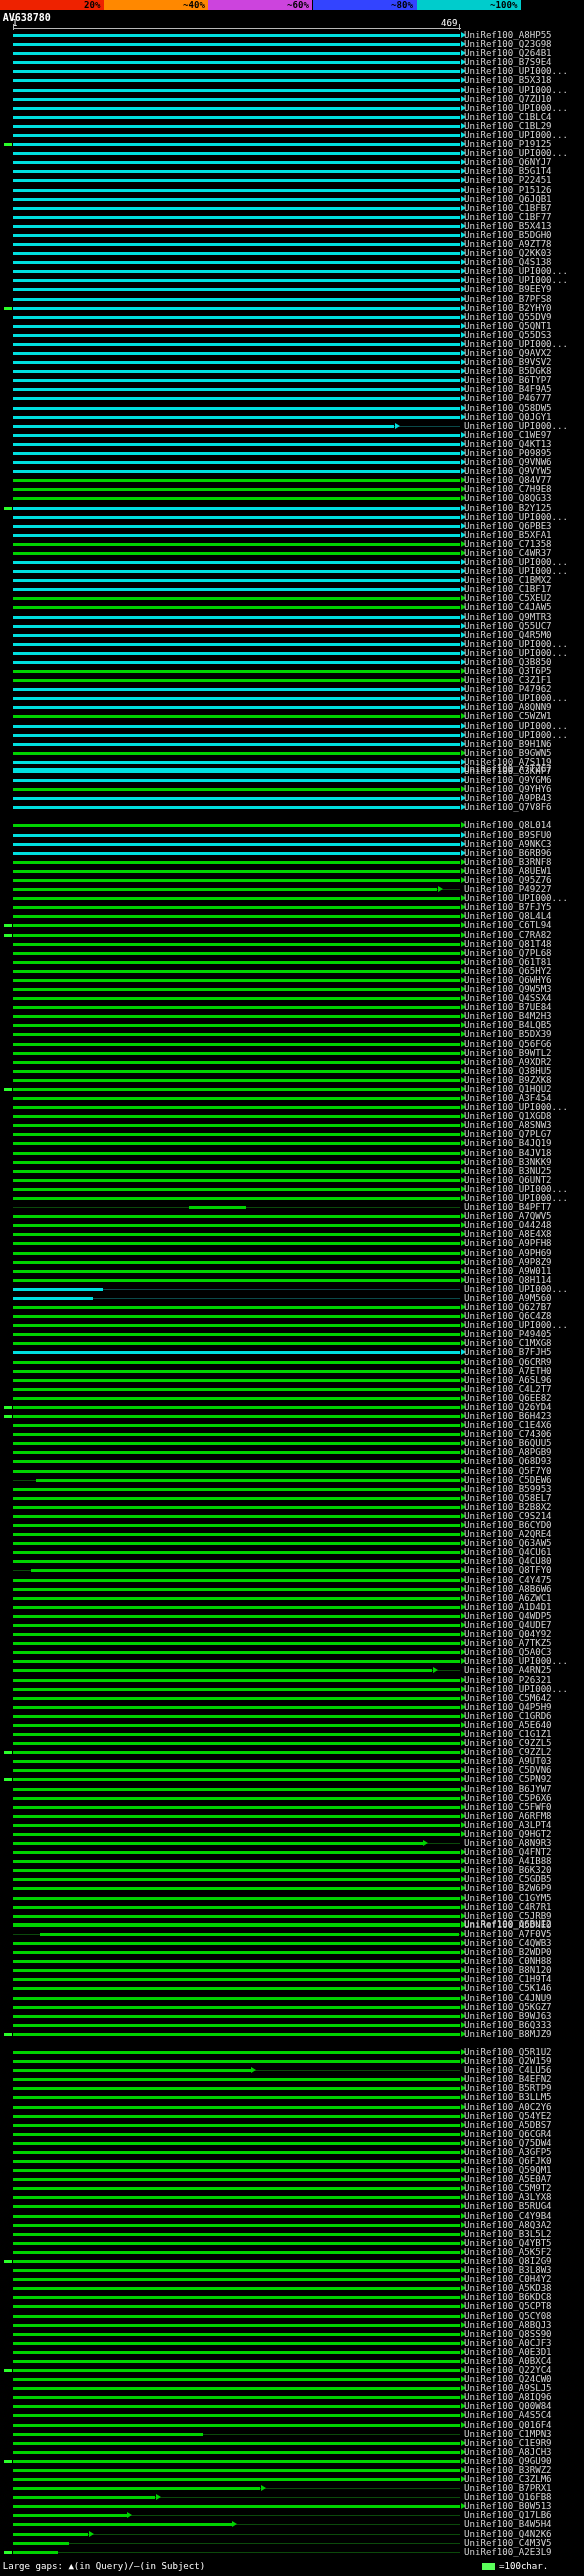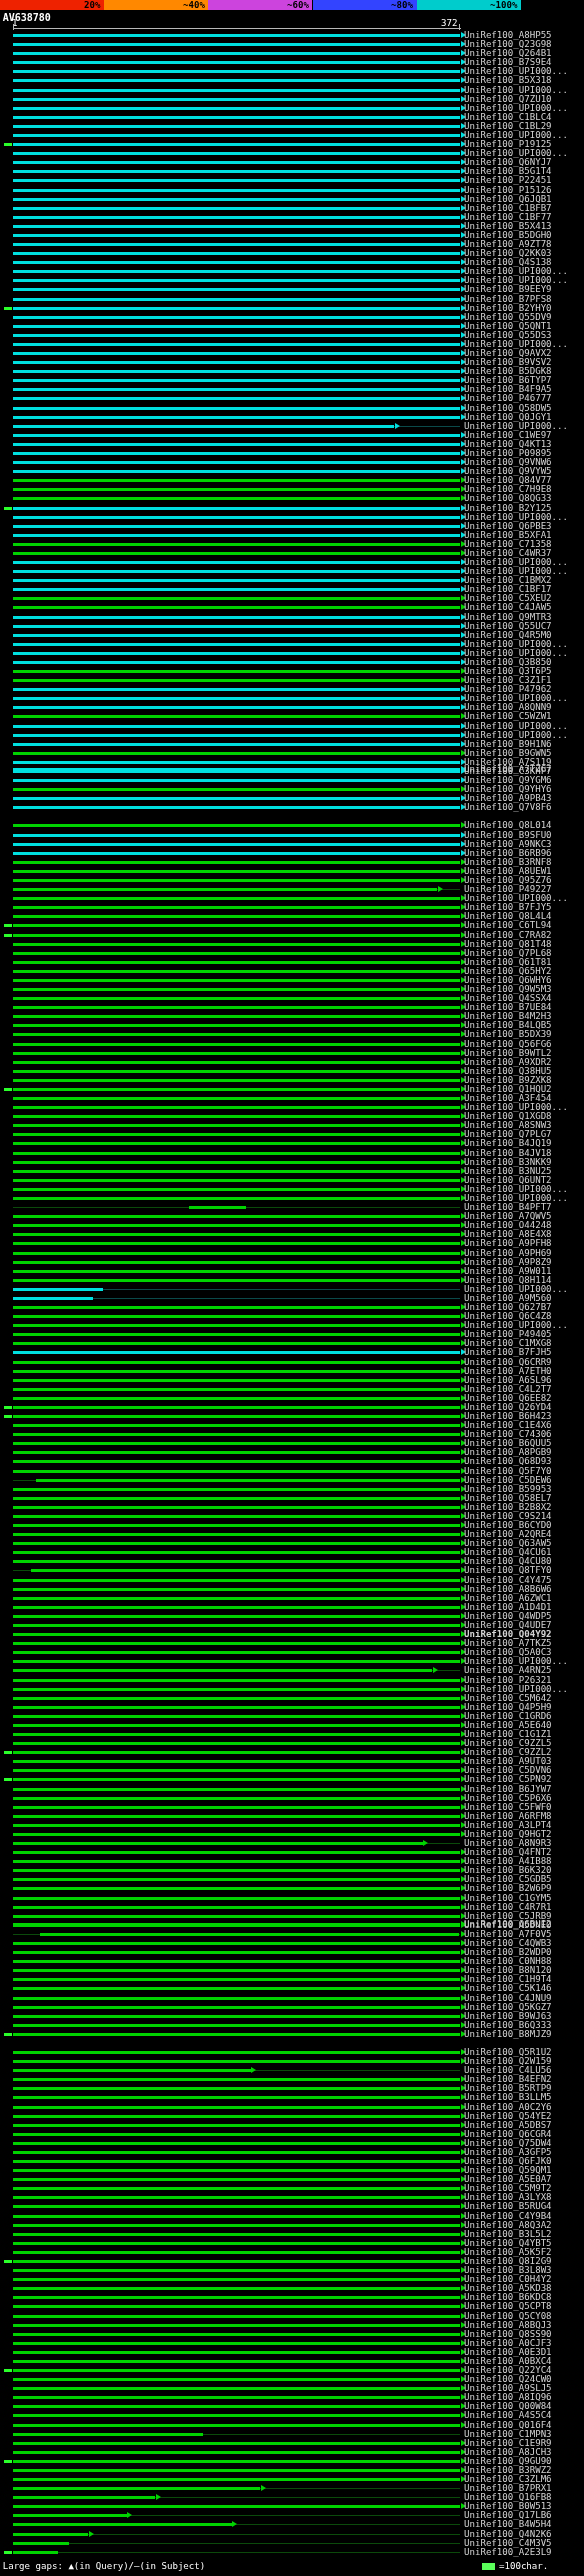--- a/index.html
+++ b/index.html
@@ -39,21 +39,21 @@
     <div class="scale-label" style="left: 287px;">~60%</div>
     <div class="scale-seg" style="left: 313px; width: 104px; background: rgb(51, 68, 255);"></div>
     <div class="scale-label" style="left: 391px;">~80%</div>
     <div class="scale-seg" style="left: 417px; width: 104px; background: rgb(0, 204, 204);"></div>
     <div class="scale-label" style="left: 490px;">~100%</div>
   </div>
 
 <div id="query-name">AV638780</div>
 
 <div id="ruler-start">1</div>
-<div id="ruler-end">372</div>
+<div id="ruler-end">469</div>
 <div id="ruler-line"></div>
 <div class="ruler-tick" style="left:12.8px"></div>
 <div class="ruler-tick" style="left:459px"></div>
 
 <div id="rows">
     <div class="hit-row" style="top: 31px;">
       <div class="baseline" style="background: rgb(11, 74, 74);"></div>
       <div class="seg" style="left: 12.8px; width: 447px; background: rgb(0, 224, 224);"></div>
       <div class="arrow" style="left: 461px; border-left-color: rgb(0, 224, 224);"></div>
       <div class="hit-label">UniRef100_A8HP55</div>
@@ -1106,21 +1106,21 @@
       <div class="seg" style="left: 12.8px; width: 447px; background: rgb(0, 212, 0);"></div>
       <div class="arrow" style="left: 461px; border-left-color: rgb(0, 212, 0);"></div>
       <div class="hit-label">UniRef100_Q4WDP5</div>
     </div>
     <div class="hit-row" style="top: 1621px;">
       <div class="baseline" style="background: rgb(11, 74, 11);"></div>
       <div class="seg" style="left: 12.8px; width: 447px; background: rgb(0, 212, 0);"></div>
       <div class="arrow" style="left: 461px; border-left-color: rgb(0, 212, 0);"></div>
       <div class="hit-label">UniRef100_Q4UDE7</div>
     </div>
-    <div class="hit-row" style="top: 1630px; font-weight: bold;">
+    <div class="hit-row" style="top: 1630px;">
       <div class="baseline" style="background: rgb(11, 74, 11);"></div>
       <div class="seg" style="left: 12.8px; width: 447px; background: rgb(0, 212, 0);"></div>
       <div class="arrow" style="left: 461px; border-left-color: rgb(0, 212, 0);"></div>
       <div class="hit-label">UniRef100_Q04Y92</div>
     </div>
     <div class="hit-row" style="top: 1639px;">
       <div class="baseline" style="background: rgb(11, 74, 11);"></div>
       <div class="seg" style="left: 12.8px; width: 447px; background: rgb(0, 212, 0);"></div>
       <div class="arrow" style="left: 461px; border-left-color: rgb(0, 212, 0);"></div>
       <div class="hit-label">UniRef100_A7TKZ5</div>

